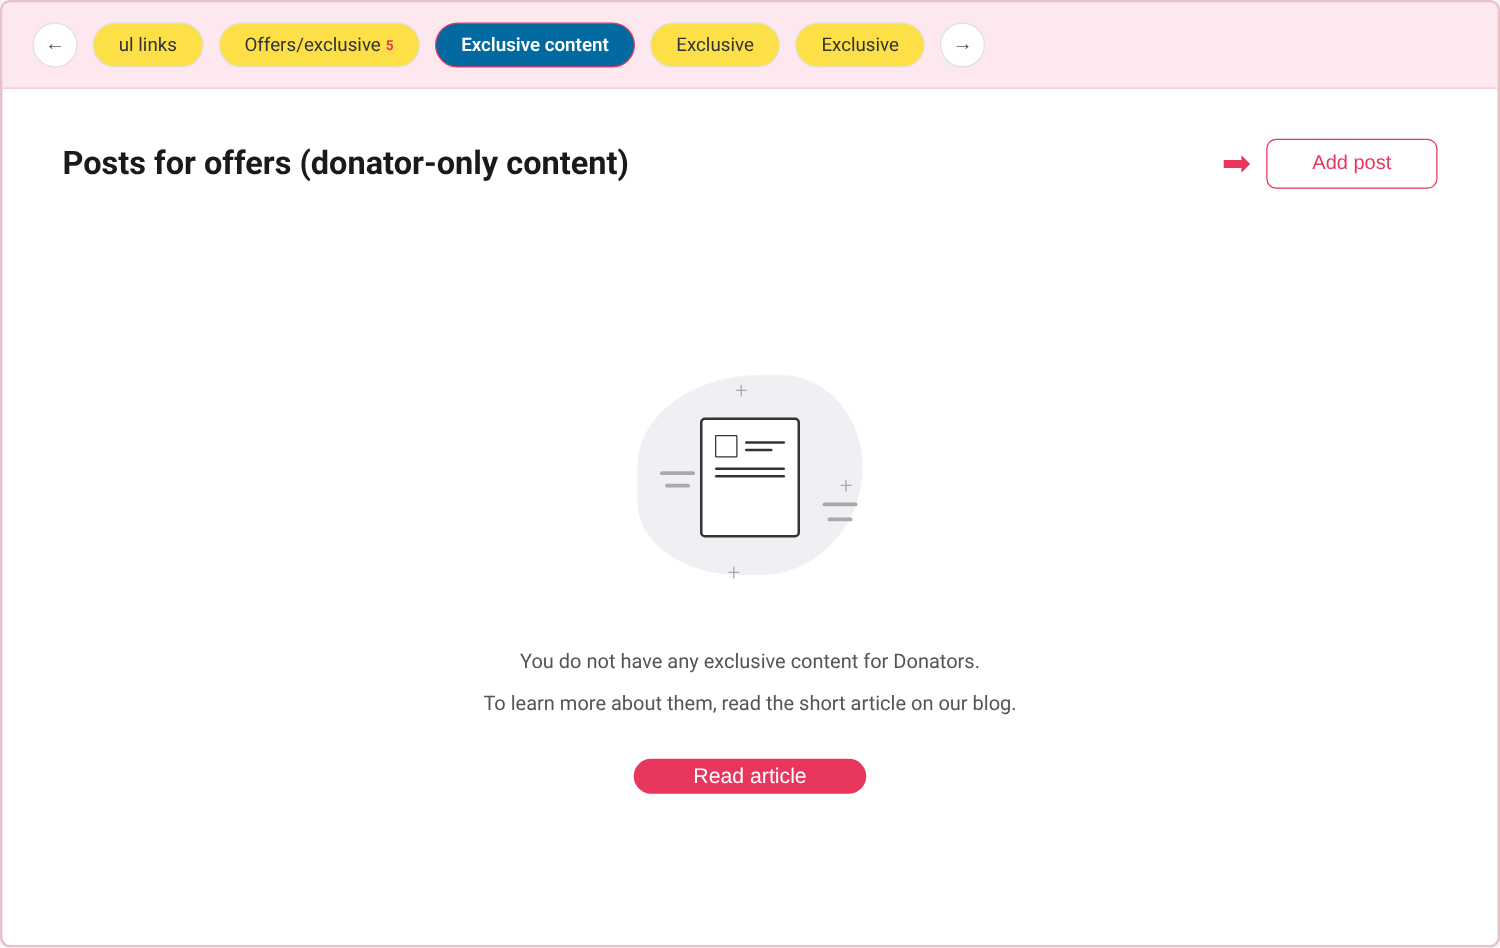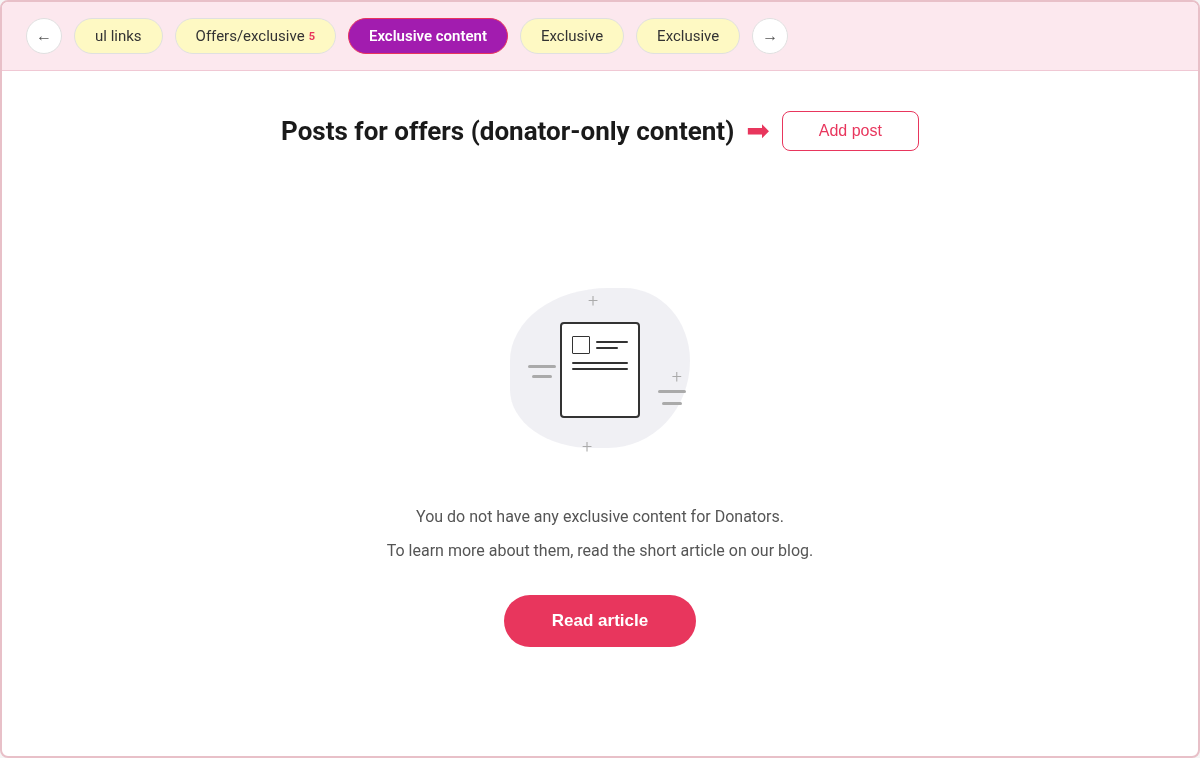--- a/index.html
+++ b/index.html
@@ -38,55 +38,55 @@
       height: 36px;
       display: flex;
       align-items: center;
       justify-content: center;
       cursor: pointer;
       font-size: 16px;
       color: #555;
       flex-shrink: 0;
     }
     .tab {
-      background: #fef9c3;
+      background: #fde047;
       border: 1.5px solid #e0e0e0;
       border-radius: 50px;
       padding: 8px 20px;
       font-size: 15px;
       color: #333;
       cursor: pointer;
       white-space: nowrap;
       display: flex;
       align-items: center;
       gap: 4px;
     }
     .tab.active {
-      background: #a21caf;
+      background: #0369a1;
       border-color: #e8365d;
       color: #fff;
       font-weight: 600;
     }
     .tab-badge {
       font-size: 11px;
       color: #e8365d;
       font-weight: 700;
       vertical-align: super;
     }
     
     .main-content {
       flex: 1;
       padding: 40px 48px;
       display: flex;
       flex-direction: column;
     }
     .page-header {
       display: flex;
       align-items: center;
-      justify-content: center;
+      justify-content: space-between;
       margin-bottom: 40px;
       gap: 12px;
     }
     .page-title {
       font-size: 26px;
       font-weight: 700;
       color: #1a1a1a;
     }
     .header-right {
       display: flex;
@@ -201,23 +201,23 @@
       color: #555;
       font-size: 16px;
       line-height: 1.6;
       margin-bottom: 32px;
     }
     .read-article-btn {
       background: #e8365d;
       color: #fff;
       border: none;
       border-radius: 50px;
-      padding: 16px 48px;
+      padding: 4px 48px;
       font-size: 17px;
-      font-weight: 700;
+      font-weight: 400;
       cursor: pointer;
     }
   </style>
 </head>
 <body>
 
 <div class="page-container">
 
   <div class="tab-bar">
     <button class="tab-nav-btn">←</button>

